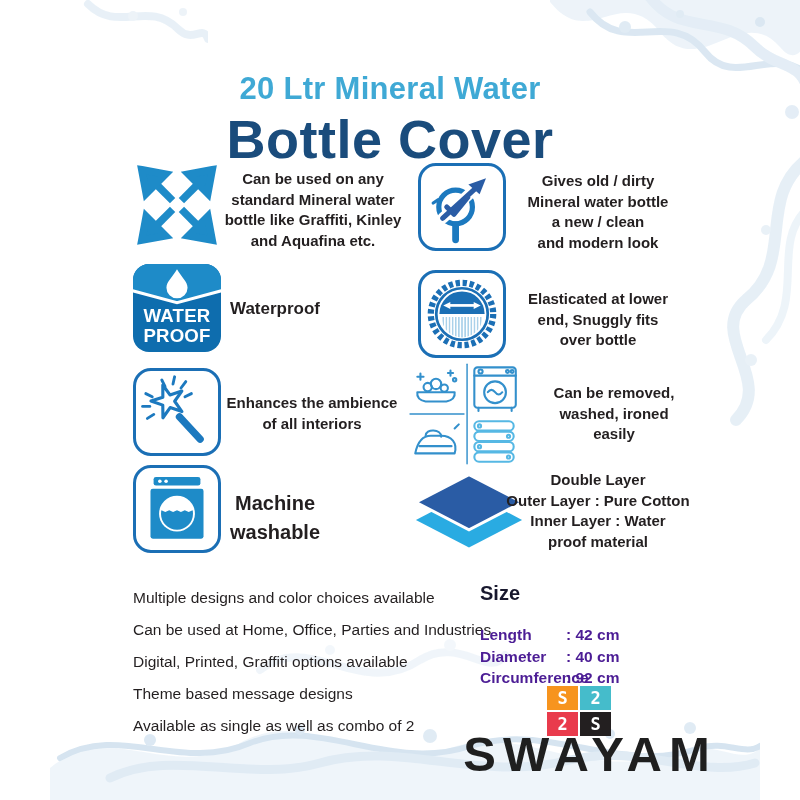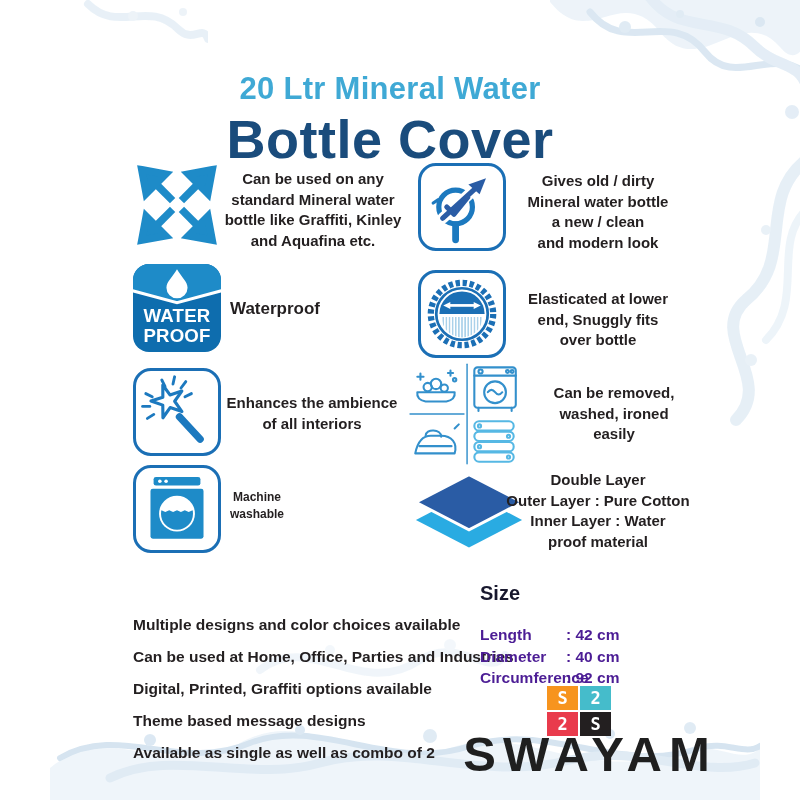--- a/index.html
+++ b/index.html
@@ -16,21 +16,21 @@
   .ft.left{text-align:center;}
   .ic{position:absolute;}
   .icon-box{width:88px;height:88px;border:3px solid #1B6FB5;border-radius:18px;background:#fff;
             box-sizing:border-box;display:flex;align-items:center;justify-content:center;}
   .badge{width:88px;height:88px;border-radius:16px;background:#0E6DAE;position:relative;overflow:hidden;}
   .badge .bsvg{position:absolute;inset:0;}
   .badge .btxt{position:absolute;left:0;top:42px;width:100%;text-align:center;color:#fff;
                font-weight:700;font-size:19px;line-height:20px;letter-spacing:.2px;transform:scaleX(.98);}
   
   .bullets{position:absolute;left:133px;top:589px;display:flex;flex-direction:column;gap:14px;
-           font-size:15.5px;font-weight:700;white-space:nowrap;color:#231F20;margin-top:27px;}
+           font-size:15.5px;font-weight:400;white-space:nowrap;color:#231F20;}
   
   .size{position:absolute;left:480px;top:582px;font-size:15.5px;font-weight:700;}
   .size .sh{color:#18182e;font-size:20px;margin-bottom:19px;}
   .size .srow{color:#4c1d95;line-height:21.5px;}
   .size .sl{display:inline-block;width:86px;}
   
   .lsq{position:absolute;left:547px;top:686px;width:66px;display:grid;
        grid-template-columns:31px 31px;grid-auto-rows:24px;gap:2px;}
   .lsq div{color:#fff;font-weight:700;font-size:17px;line-height:24px;text-align:center;
            font-family:"DejaVu Sans Mono",monospace;}
@@ -137,21 +137,21 @@
       <circle cx="28" cy="14.5" r="2.3" fill="#fff"></circle>
         <circle cx="36" cy="14.5" r="2.3" fill="#fff"></circle>
       <rect x="16" y="24" width="68" height="64" rx="3" fill="#1E8BC8"></rect>
       <circle cx="50" cy="56" r="23" fill="#ffffff"></circle>
       <clipPath id="mwclip">
           <circle cx="50" cy="56" r="20.5"></circle>
         </clipPath>
       <path clip-path="url(#mwclip)" d="M26,54 l4,-2.5 5,2.5 5,-2.5 5,2.5 5,-2.5 5,2.5 5,-2.5 5,2.5 5,-2.5 4,2.5 V80 H26 Z" fill="#1E8BC8"></path>
     </svg>
   </div>
-  <div class="ft left" style="left:230px;top:489px;font-size:12px;line-height:1.45">Machine
+  <div class="ft left" style="left:230px;top:489px;font-size:20px;line-height:1.45">Machine
 washable</div>
 
   <div class="icon-box ic" style="left:418px;top:163px">
     <svg width="80" height="80" viewBox="0 0 100 100">
       <circle cx="42" cy="50" r="21" fill="none" stroke="#1C79BF" stroke-width="6.5"></circle>
       <line x1="42" y1="72" x2="42" y2="91" stroke="#1C79BF" stroke-width="8.5" stroke-linecap="round"></line>
       <line x1="14" y1="45" x2="20" y2="41" stroke="#1C79BF" stroke-width="4" stroke-linecap="round"></line>
       <line x1="26" y1="64" x2="70" y2="24" stroke="#ffffff" stroke-width="14" stroke-linecap="round"></line>
       <line x1="26" y1="64" x2="70" y2="24" stroke="#2A5CA5" stroke-width="6.5" stroke-linecap="round"></line>
       <polygon points="80,14 72,34 58,22" fill="#2A5CA5"></polygon>

